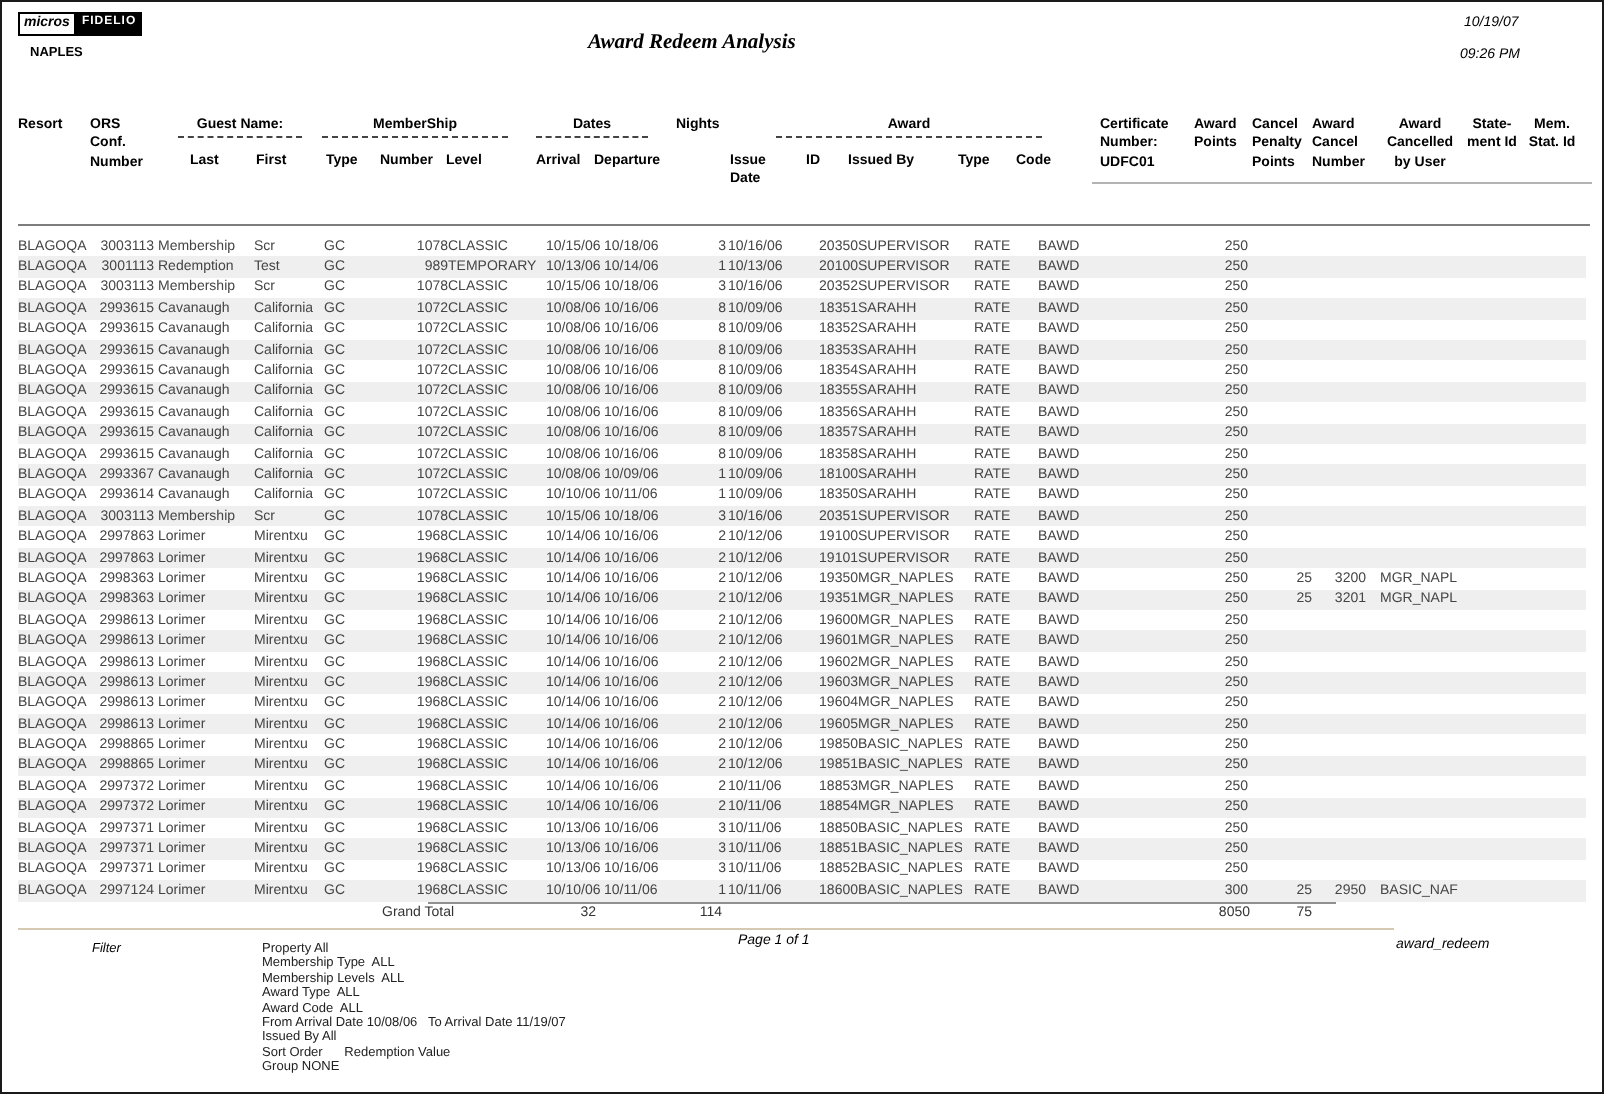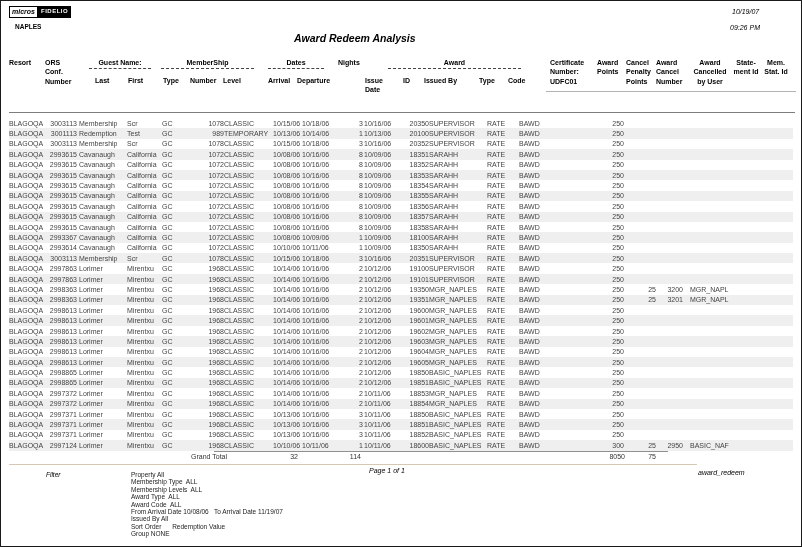--- a/index.html
+++ b/index.html
@@ -7,21 +7,21 @@
         background:#fff;font-family:"Liberation Sans",sans-serif;overflow:hidden;}
   
   .logo{position:absolute;left:8px;top:5px;display:inline-flex;align-items:stretch;height:12px;}
   .logo-micros{border:1px solid #000;color:#000;font:italic bold 7px "Liberation Sans",sans-serif;
                padding:1px 2px 0 2px;background:#fff;letter-spacing:0;}
   .logo-fidelio{background:#000;color:#fff;font:bold 6px "Liberation Sans",sans-serif;
                 padding:2px 3px 0 3px;letter-spacing:.5px;}
   .property{position:absolute;left:14px;top:22px;font-size:6.5px;font-weight:bold;color:#000;}
   .printdate{position:absolute;left:731px;top:7px;font-size:7px;font-style:italic;color:#000;}
   .printtime{position:absolute;left:729px;top:23px;font-size:7px;font-style:italic;color:#000;}
-  .rtitle{position:absolute;left:293px;top:31px;font-size:10.5px;font-weight:bold;font-style:italic;color:#000;}
+  .rtitle{position:absolute;left:293px;top:15px;font-size:10.5px;font-weight:bold;font-style:italic;color:#000;font-family:Liberation Serif, serif;}
   
   .h{position:absolute;font-size:7px;font-weight:bold;color:#000;line-height:9.3px;white-space:pre-line;}
   .hc{text-align:center;}
   .dash{position:absolute;height:0;border-top:1px dashed #444;}
   .hline{position:absolute;height:1px;}
   
   table.rpt{position:absolute;left:8px;top:117px;border-collapse:collapse;table-layout:fixed;width:784px;}
   table.rpt td{height:10.4px;padding:0;margin:0;font-size:7px;color:#444;white-space:nowrap;overflow:hidden;vertical-align:middle;}
   table.rpt tr:nth-child(even){background:#efefef;}
   table.rpt td:nth-child(2){text-align:right;padding-right:2px;}

